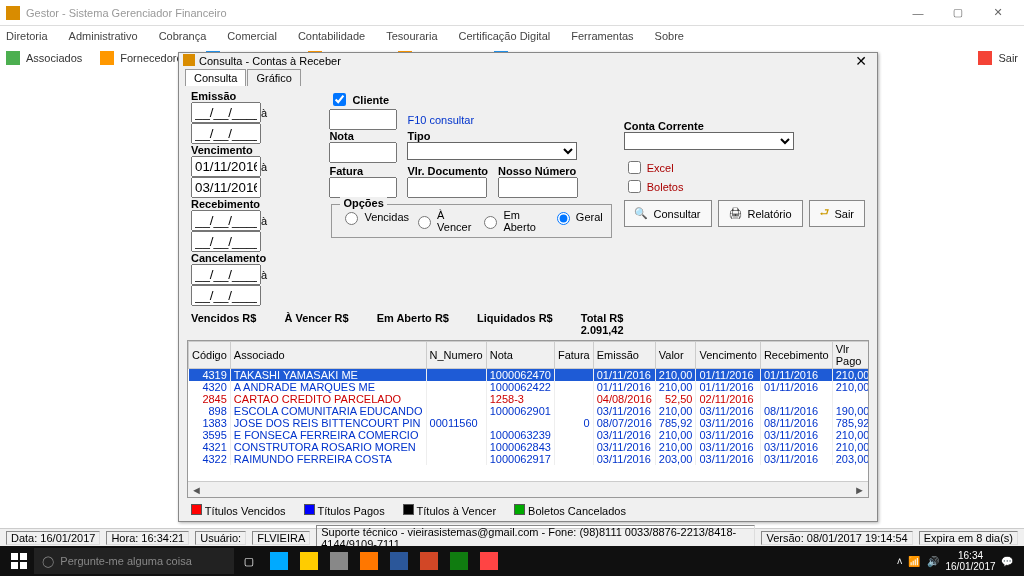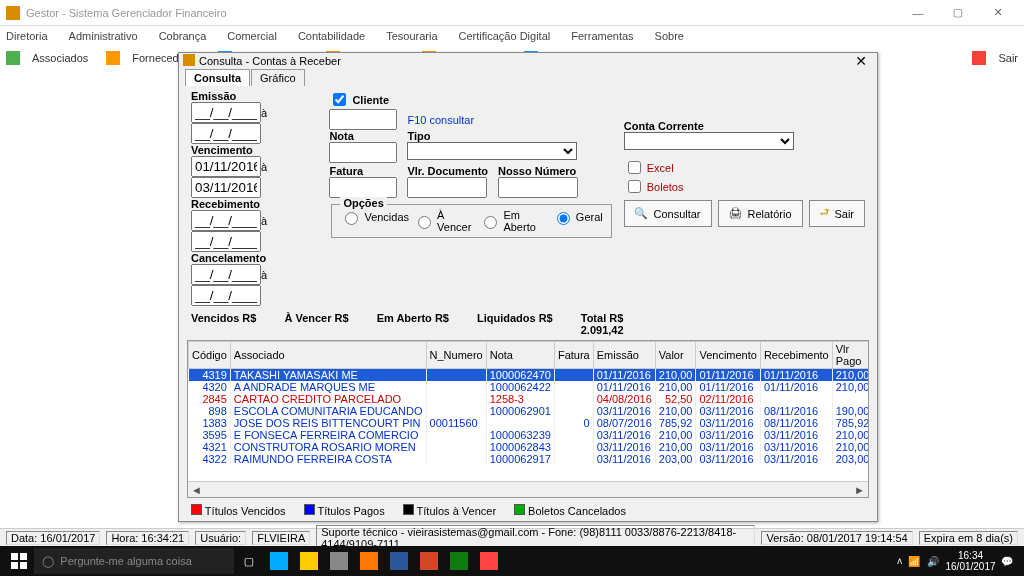--- a/index.html
+++ b/index.html
@@ -3,32 +3,32 @@
 <meta charset="utf-8">
 <style>
   * { box-sizing: border-box; font-family: Tahoma, Arial, sans-serif; }
   body { margin: 0; background: #fff; width: 1024px; height: 576px; overflow: hidden; font-size: 11px; }
   .titlebar { height: 26px; background: #fff; display: flex; align-items: center; padding: 0 6px; border-bottom: 1px solid #ddd; color: #999; }
   .titlebar .icon { width: 14px; height: 14px; margin-right: 6px; }
   .titlebar .spacer { flex: 1; }
   .winbtn { width: 40px; height: 20px; display: flex; align-items: center; justify-content: center; color: #666; }
   .menubar { height: 20px; display: flex; align-items: center; padding: 0 6px; gap: 21px; color: #444; font-size: 11px; }
   .toolbar { height: 24px; display: flex; align-items: center; padding: 0 6px; gap: 18px; font-size: 11px; color: #333; }
-  .toolbar .item { display: flex; align-items: center; gap: 12px; }
+  .toolbar .item { display: flex; align-items: center; gap: 6px; }
   .toolbar .ico { width: 14px; height: 14px; }
   .ico-green { background: #4caf50; }
   .ico-orange { background: #ff9800; }
   .ico-red { background: #f44336; }
   .ico-blue { background: #2196f3; }
   .modal { position: absolute; left: 178px; top: 52px; width: 700px; height: 470px; background: #f0f0f0; border: 1px solid #888; box-shadow: 1px 1px 3px rgba(0,0,0,0.3); display: flex; flex-direction: column; }
   .modal-title { height: 20px; display: flex; align-items: center; padding: 0 4px; font-size: 11px; }
   .modal-title .close { margin-left: auto; font-size: 14px; padding: 0 6px; }
   .modal-tabs { height: 20px; display: flex; padding: 0 6px; font-size: 11px; }
   .modal-tabs .tab { border: 1px solid #999; border-bottom: none; padding: 2px 8px; background: #f0f0f0; margin-right: 1px; }
-  .modal-tabs .tab.active { font-weight: bold; background: #fff; }
+  .modal-tabs .tab.active { font-weight: normal; background: #fff; }
   .dateinp { width: 70px; }
   .shortinp { width: 68px; }
   .medinp { width: 80px; }
   .selectbox { border: 1px solid #666; height: 18px; background: #fff; width: 170px; }
   .link { color: #0033cc; cursor: pointer; font-size: 11px; }
   .optgrp { border: 1px solid #999; padding: 4px 8px; display: flex; gap: 4px; align-items: flex-start; position: relative; }
   .optgrp legend { font-size: 11px; font-weight: bold; position: absolute; top: -8px; background: #f0f0f0; padding: 0 3px; }
   .btn { border: 1px solid #888; background: #f8f8f8; padding: 3px 10px; display: inline-flex; align-items: center; gap: 5px; font-size: 11px; }
   .totals { display: flex; gap: 28px; padding: 2px 12px; font-size: 11px; font-weight: bold; }
   .grid { margin: 2px 8px; border: 1px solid #999; background: #fff; height: 238px; overflow: hidden; position: relative; font-size: 11px; }

